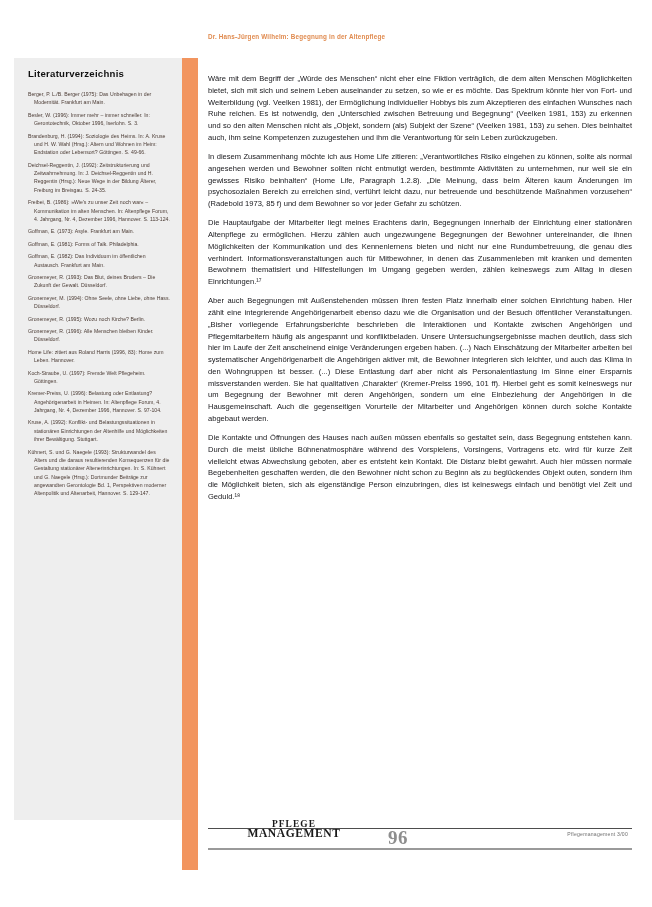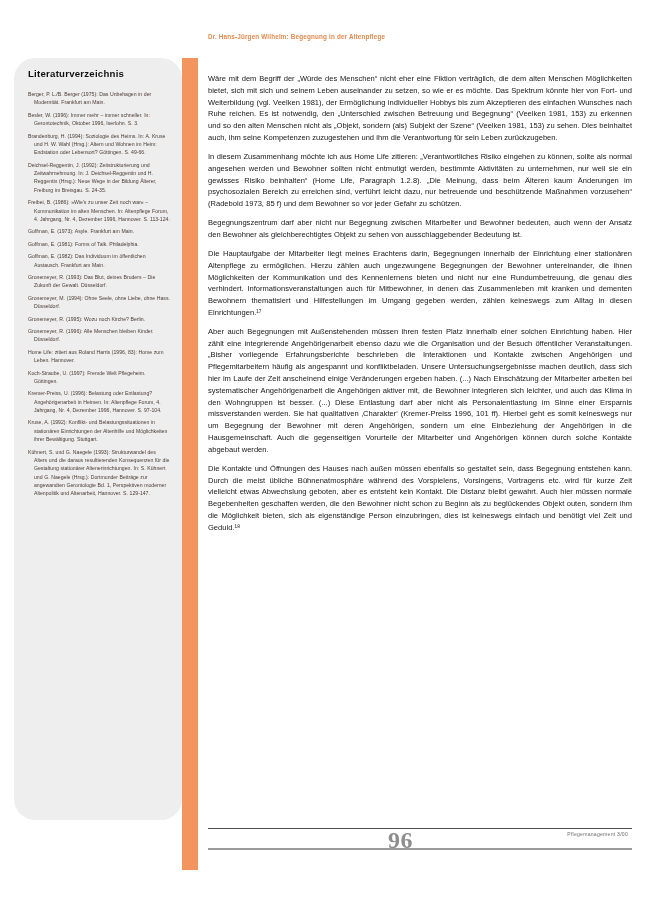--- a/index.html
+++ b/index.html
@@ -43,21 +43,20 @@
   #sidebar {
     position: absolute;
     left: 14px;
     top: 58px;
     width: 168px;
     height: 762px;
     background: #eeeeee;
     box-sizing: border-box;
     padding: 10px 12px 8px 14px;
     overflow: hidden;
-    border-radius: 21px;
   }
   #sidebar-title {
     font-size: 9.6px;
     font-weight: bold;
     color: #111111;
     letter-spacing: .25px;
     margin: 0 0 11px 0;
   }
   .biblio-list {
     list-style: none;
@@ -146,21 +145,21 @@
     letter-spacing: .55px;
     color: #1a1a1a;
     display: block;
     margin-top: -1px;
   }
   #page-number {
     position: absolute;
     left: 180px;
     top: 9px;
     font-family: "Liberation Serif", "DejaVu Serif", serif;
-    font-size: 24px;
+    font-size: 19px;
     font-weight: bold;
     color: #8e8e8e;
     letter-spacing: .5px;
   }
   #issue-label {
     position: absolute;
     right: 4px;
     top: 13px;
     font-size: 5.1px;
     color: #6f6f6f;
@@ -196,26 +195,29 @@
       <li class="biblio-item">Koch-Straube, U. (1997): Fremde Welt Pflegeheim. Göttingen.</li>
       <li class="biblio-item">Kremer-Preiss, U. (1996): Belastung oder Entlastung? Angehörigenarbeit in Heimen. In: Altenpflege Forum, 4. Jahrgang, Nr. 4, Dezember 1996, Hannover. S. 97-104.</li>
       <li class="biblio-item">Kruse, A. (1992): Konflikt- und Belastungssituationen in stationären Einrichtungen der Altenhilfe und Möglichkeiten ihrer Bewältigung. Stuttgart.</li>
       <li class="biblio-item">Kühnert, S. und G. Naegele (1993): Strukturwandel des Alters und die daraus resultierenden Konsequenzen für die Gestaltung stationärer Altenerinrichtungen. In: S. Kühnert und G. Naegele (Hrsg.): Dortmunder Beiträge zur angewandten Gerontologie Bd. 1, Perspektiven moderner Altenpolitik und Altenarbeit, Hannover. S. 129-147.</li>
     </ul>
   </aside>
 
   <main id="main-column">
     <p class="body-para">Wäre mit dem Begriff der „Würde des Menschen“ nicht eher eine Fiktion verträglich, die dem alten Menschen Möglichkeiten bietet, sich mit sich und seinem Leben auseinander zu setzen, so wie er es möchte. Das Spektrum könnte hier von Fort- und Weiterbildung (vgl. Veelken 1981), der Ermöglichung individueller Hobbys bis zum Akzeptieren des einfachen Wunsches nach Ruhe reichen. Es ist notwendig, den „Unterschied zwischen Betreuung und Begegnung“ (Veelken 1981, 153) zu erkennen und so den alten Menschen nicht als „Objekt, sondern (als) Subjekt der Szene“ (Veelken 1981, 153) zu sehen. Dies beinhaltet auch, ihm seine Kompetenzen zuzugestehen und ihm die Verantwortung für sein Leben zurückzugeben.</p>
     <p class="body-para">In diesem Zusammenhang möchte ich aus Home Life zitieren: „Verantwortliches Risiko eingehen zu können, sollte als normal angesehen werden und Bewohner sollten nicht entmutigt werden, bestimmte Aktivitäten zu unternehmen, nur weil sie ein gewisses Risiko beinhalten“ (Home Life, Paragraph 1.2.8). „Die Meinung, dass beim Älteren kaum Änderungen im psychosozialen Bereich zu erreichen sind, verführt leicht dazu, nur betreuende und beschützende Maßnahmen vorzusehen“ (Radebold 1973, 85 f) und dem Bewohner so vor jeder Gefahr zu schützen.</p>
-    <p class="body-para">Begegnungszentrum darf aber nicht nur Begegnung zwischen Mitarbeiter und Bewohner bedeuten, auch wenn der Ansatz den Bewohner als gleichberechtigtes Objekt zu sehen von ausschlaggebender Bedeutung ist.</p>
     <p class="body-para">Die Hauptaufgabe der Mitarbeiter liegt meines Erachtens darin, Begegnungen innerhalb der Einrichtung einer stationären Altenpflege zu ermöglichen. Hierzu zählen auch ungezwungene Begegnungen der Bewohner untereinander, die ihnen Möglichkeiten der Kommunikation und des Kennenlernens bieten und nicht nur eine Rundumbetreuung, die genau dies verhindert. Informationsveranstaltungen auch für Mitbewohner, in denen das Zusammenleben mit kranken und dementen Bewohnern thematisiert und Hilfestellungen im Umgang gegeben werden, zählen keineswegs zum Alltag in diesen Einrichtungen.¹⁷</p>
     <p class="body-para">Aber auch Begegnungen mit Außenstehenden müssen ihren festen Platz innerhalb einer solchen Einrichtung haben. Hier zählt eine integrierende Angehörigenarbeit ebenso dazu wie die Organisation und der Besuch öffentlicher Veranstaltungen. „Bisher vorliegende Erfahrungsberichte beschrieben die Interaktionen und Kontakte zwischen Angehörigen und Pflegemitarbeitern häufig als angespannt und konfliktbeladen. Unsere Untersuchungsergebnisse machen deutlich, dass sich hier im Laufe der Zeit anscheinend einige Veränderungen ergeben haben. (...) Nach Einschätzung der Mitarbeiter arbeiten bei systematischer Angehörigenarbeit die Angehörigen aktiver mit, die Bewohner integrieren sich leichter, und auch das Klima in den Wohngruppen ist besser. (...) Diese Entlastung darf aber nicht als Personalentlastung im Sinne einer Ersparnis missverstanden werden. Sie hat qualitativen ‚Charakter‘ (Kremer-Preiss 1996, 101 ff). Hierbei geht es somit keineswegs nur um Begegnung der Bewohner mit deren Angehörigen, sondern um eine Einbeziehung der Angehörigen in die Hausgemeinschaft. Auch die gegenseitigen Vorurteile der Mitarbeiter und Angehörigen können durch solche Kontakte abgebaut werden.</p>
     <p class="body-para">Die Kontakte und Öffnungen des Hauses nach außen müssen ebenfalls so gestaltet sein, dass Begegnung entstehen kann. Durch die meist übliche Bühnenatmosphäre während des Vorspielens, Vorsingens, Vortragens etc. wird für kurze Zeit vielleicht etwas Abwechslung geboten, aber es entsteht kein Kontakt. Die Distanz bleibt gewahrt. Auch hier müssen normale Begebenheiten geschaffen werden, die den Bewohner nicht schon zu Beginn als zu beglückendes Objekt outen, sondern ihm die Möglichkeit bieten, sich als eigenständige Person einzubringen, dies ist keineswegs einfach und benötigt viel Zeit und Geduld.¹⁸</p>
   </main>
 
   <footer id="footer">
     <div id="footer-rule-top"></div>
+    <div id="logo-block">
+      <span id="logo-pflege">PFLEGE</span>
+      <span id="logo-management">MANAGEMENT</span>
+    </div>
     <div id="page-number">96</div>
     <div id="issue-label">Pflegemanagement 3/00</div>
     <div id="footer-rule-bottom"></div>
   </footer>
 
 </div>
 
 </body></html>

